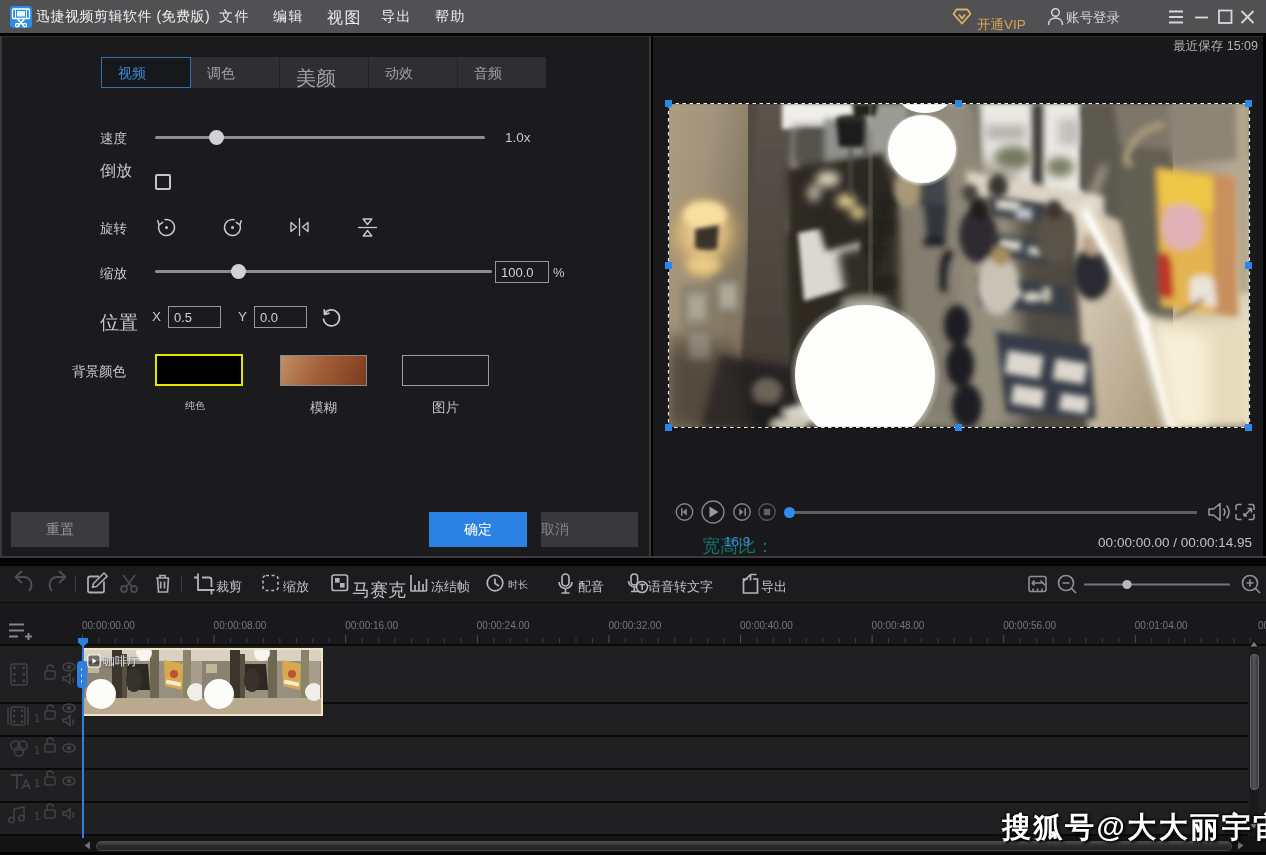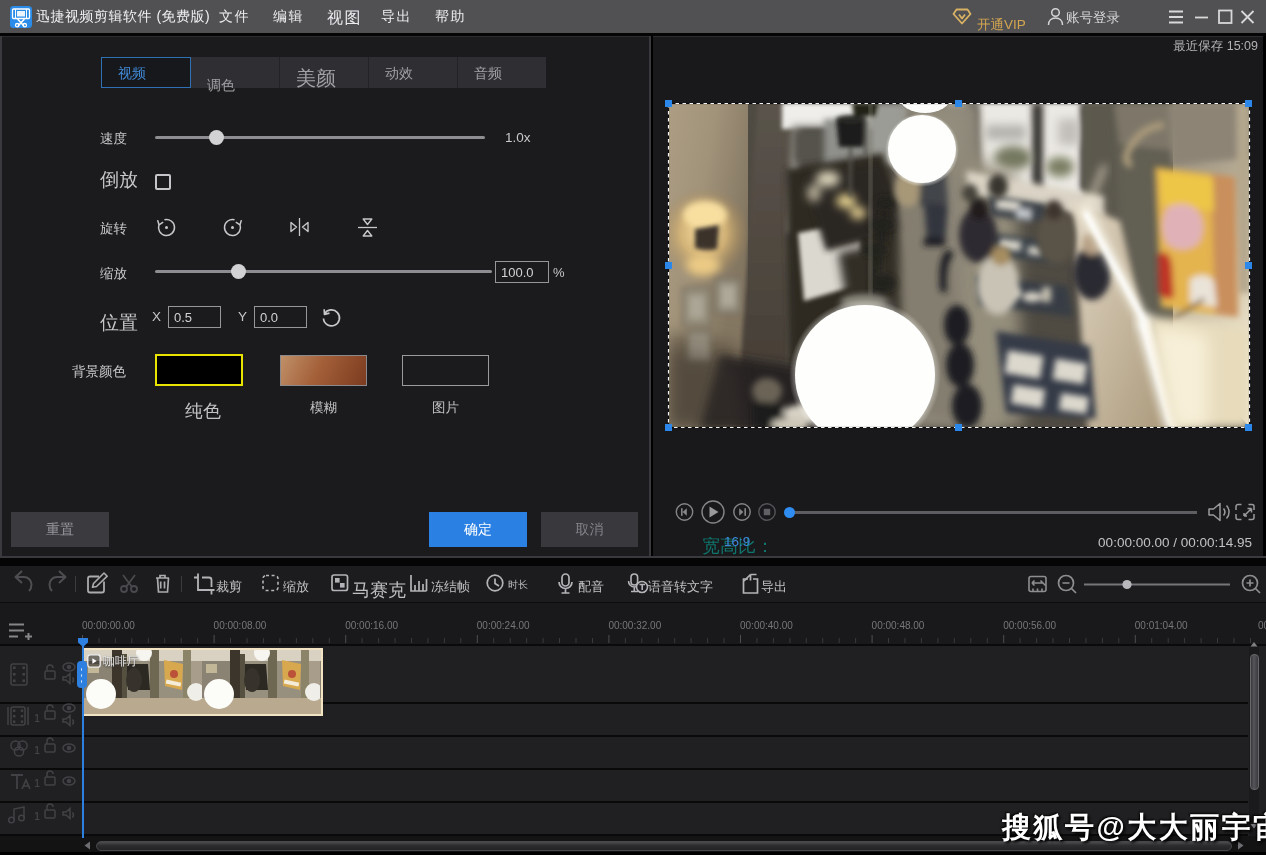--- a/index.html
+++ b/index.html
@@ -58,31 +58,31 @@
 <div class="abs" style="left:0;top:556px;width:1266px;height:2px;background:#3a3a3e"></div>
 <div class="abs" style="left:0;top:558px;width:1266px;height:8px;background:#050505"></div>
 
 <div class="abs" style="left:101px;top:57px;width:445px;height:31px;background:#2f2f33"></div>
 <div class="abs" style="left:190px;top:57px;width:1px;height:31px;background:#232327"></div>
 <div class="abs" style="left:279px;top:57px;width:1px;height:31px;background:#232327"></div>
 <div class="abs" style="left:368px;top:57px;width:1px;height:31px;background:#232327"></div>
 <div class="abs" style="left:457px;top:57px;width:1px;height:31px;background:#232327"></div>
 <div class="abs" style="left:101px;top:57px;width:90px;height:31px;background:#17181c;border:1px solid #2f6fb3"></div>
 <div class="txt" style="left:118px;top:65px;font-size:14px;color:#418ad8">视频</div>
-<div class="txt" style="left:207px;top:77px;font-size:14px;color:#a0a0a6">调色</div>
+<div class="txt" style="left:207px;top:65px;font-size:14px;color:#a0a0a6">调色</div>
 <div class="txt" style="left:296px;top:65px;font-size:20px;color:#a0a0a6">美颜</div>
 <div class="txt" style="left:385px;top:65px;font-size:14px;color:#a0a0a6">动效</div>
 <div class="txt" style="left:474px;top:65px;font-size:14px;color:#a0a0a6">音频</div>
 
 <div class="txt" style="left:100px;top:130px;font-size:13.5px;color:#c8c8cc">速度</div>
 <div class="abs" style="left:155px;top:136px;width:330px;height:3px;background:#8e8e92;border-radius:2px"></div>
 <div class="abs" style="left:209px;top:130px;width:15px;height:15px;border-radius:50%;background:#d2d2d4"></div>
 <div class="txt" style="left:505px;top:130px;font-size:13.5px;color:#c8c8cc">1.0x</div>
 
-<div class="txt" style="left:100px;top:167px;font-size:19px;color:#c8c8cc">倒放</div>
+<div class="txt" style="left:100px;top:161px;font-size:16px;color:#c8c8cc">倒放</div>
 <div class="abs" style="left:155px;top:174px;width:16px;height:16px;border:2px solid #c6c6ca;border-radius:2px"></div>
 
 <div class="txt" style="left:100px;top:220px;font-size:13.5px;color:#c8c8cc">旋转</div>
 <svg class="abs" style="left:156px;top:216px" width="21" height="21" viewBox="0 0 21 21">
 <path d="M8.43 3.77 A8 8 0 1 1 2.98 8.76" fill="none" stroke="#c8c8cc" stroke-width="1.5"></path>
 <path d="M2.98 8.76 L7.2 6.1 M2.98 8.76 L1.6 4.1" fill="none" stroke="#c8c8cc" stroke-width="1.5"></path>
 <circle cx="10.5" cy="11.5" r="1.5" fill="#c8c8cc"></circle>
 </svg>
 <svg class="abs" style="left:222px;top:216px" width="21" height="21" viewBox="0 0 21 21">
 <g transform="translate(21,0) scale(-1,1)">
@@ -118,27 +118,27 @@
 <div class="txt" style="left:260px;top:310px;font-size:13px;color:#d2d2d4">0.0</div>
 <svg class="abs" style="left:321px;top:307px" width="21" height="21" viewBox="0 0 21 21">
 <path d="M3.5 7 A 8 8 0 1 1 2.5 11.5" fill="none" stroke="#c8c8cc" stroke-width="1.7"></path>
 <path d="M3.2 2.2 L3.5 7.4 L8.5 6.2" fill="none" stroke="#c8c8cc" stroke-width="1.7" stroke-linejoin="round"></path>
 </svg>
 
 <div class="txt" style="left:72px;top:363px;font-size:13.5px;color:#c8c8cc">背景颜色</div>
 <div class="abs" style="left:155px;top:354px;width:88px;height:32px;background:#000;border:2px solid #e8e400"></div>
 <div class="abs" style="left:280px;top:355px;width:87px;height:31px;border:1px solid #8a8a8e;background:linear-gradient(115deg,#c09068 0%,#a35f38 45%,#7c3b20 100%)"></div>
 <div class="abs" style="left:402px;top:355px;width:87px;height:31px;border:1px solid #9a9a9e"></div>
-<div class="txt" style="left:185px;top:399px;font-size:18px;color:#c2c2c6">纯色</div>
+<div class="txt" style="left:185px;top:399px;font-size:10px;color:#c2c2c6">纯色</div>
 <div class="txt" style="left:310px;top:399px;font-size:13.5px;color:#c2c2c6">模糊</div>
 <div class="txt" style="left:432px;top:399px;font-size:13.5px;color:#c2c2c6">图片</div>
 
 <div class="abs" style="left:11px;top:512px;width:98px;height:35px;background:#3a3a3f;color:#96969c;font-size:14px;text-align:center;line-height:35px">重置</div>
 <div class="abs" style="left:429px;top:512px;width:98px;height:35px;background:#2b80e3;color:#fff;font-size:14px;text-align:center;line-height:35px">确定</div>
-<div class="abs" style="left:541px;top:512px;width:97px;height:35px;background:#38383d;color:#83838a;font-size:14px;text-align:center;line-height:35px">取消</div>
+<div class="abs" style="left:541px;top:512px;width:97px;height:35px;background:#38383d;color:#83838a;font-size:14px;line-height:35px">取消</div>
 
 <div class="abs" style="left:653px;top:36px;width:610px;height:520px;background:#19191b;border-top:1px solid #2c2c2e"></div>
 <div class="txt" style="right:8px;top:38px;font-size:12.5px;color:#b2b2b6">最近保存 15:09</div>
 
 <div class="abs" id="videobox" style="left:668px;top:103px;width:582px;height:325px;overflow:hidden">
 <svg width="582" height="325" viewBox="0 0 582 325" style="left:0;top:0">
 <defs>
 <filter id="b2" x="-30%" y="-30%" width="160%" height="160%">
           <feGaussianBlur stdDeviation="2"></feGaussianBlur>
         </filter>

